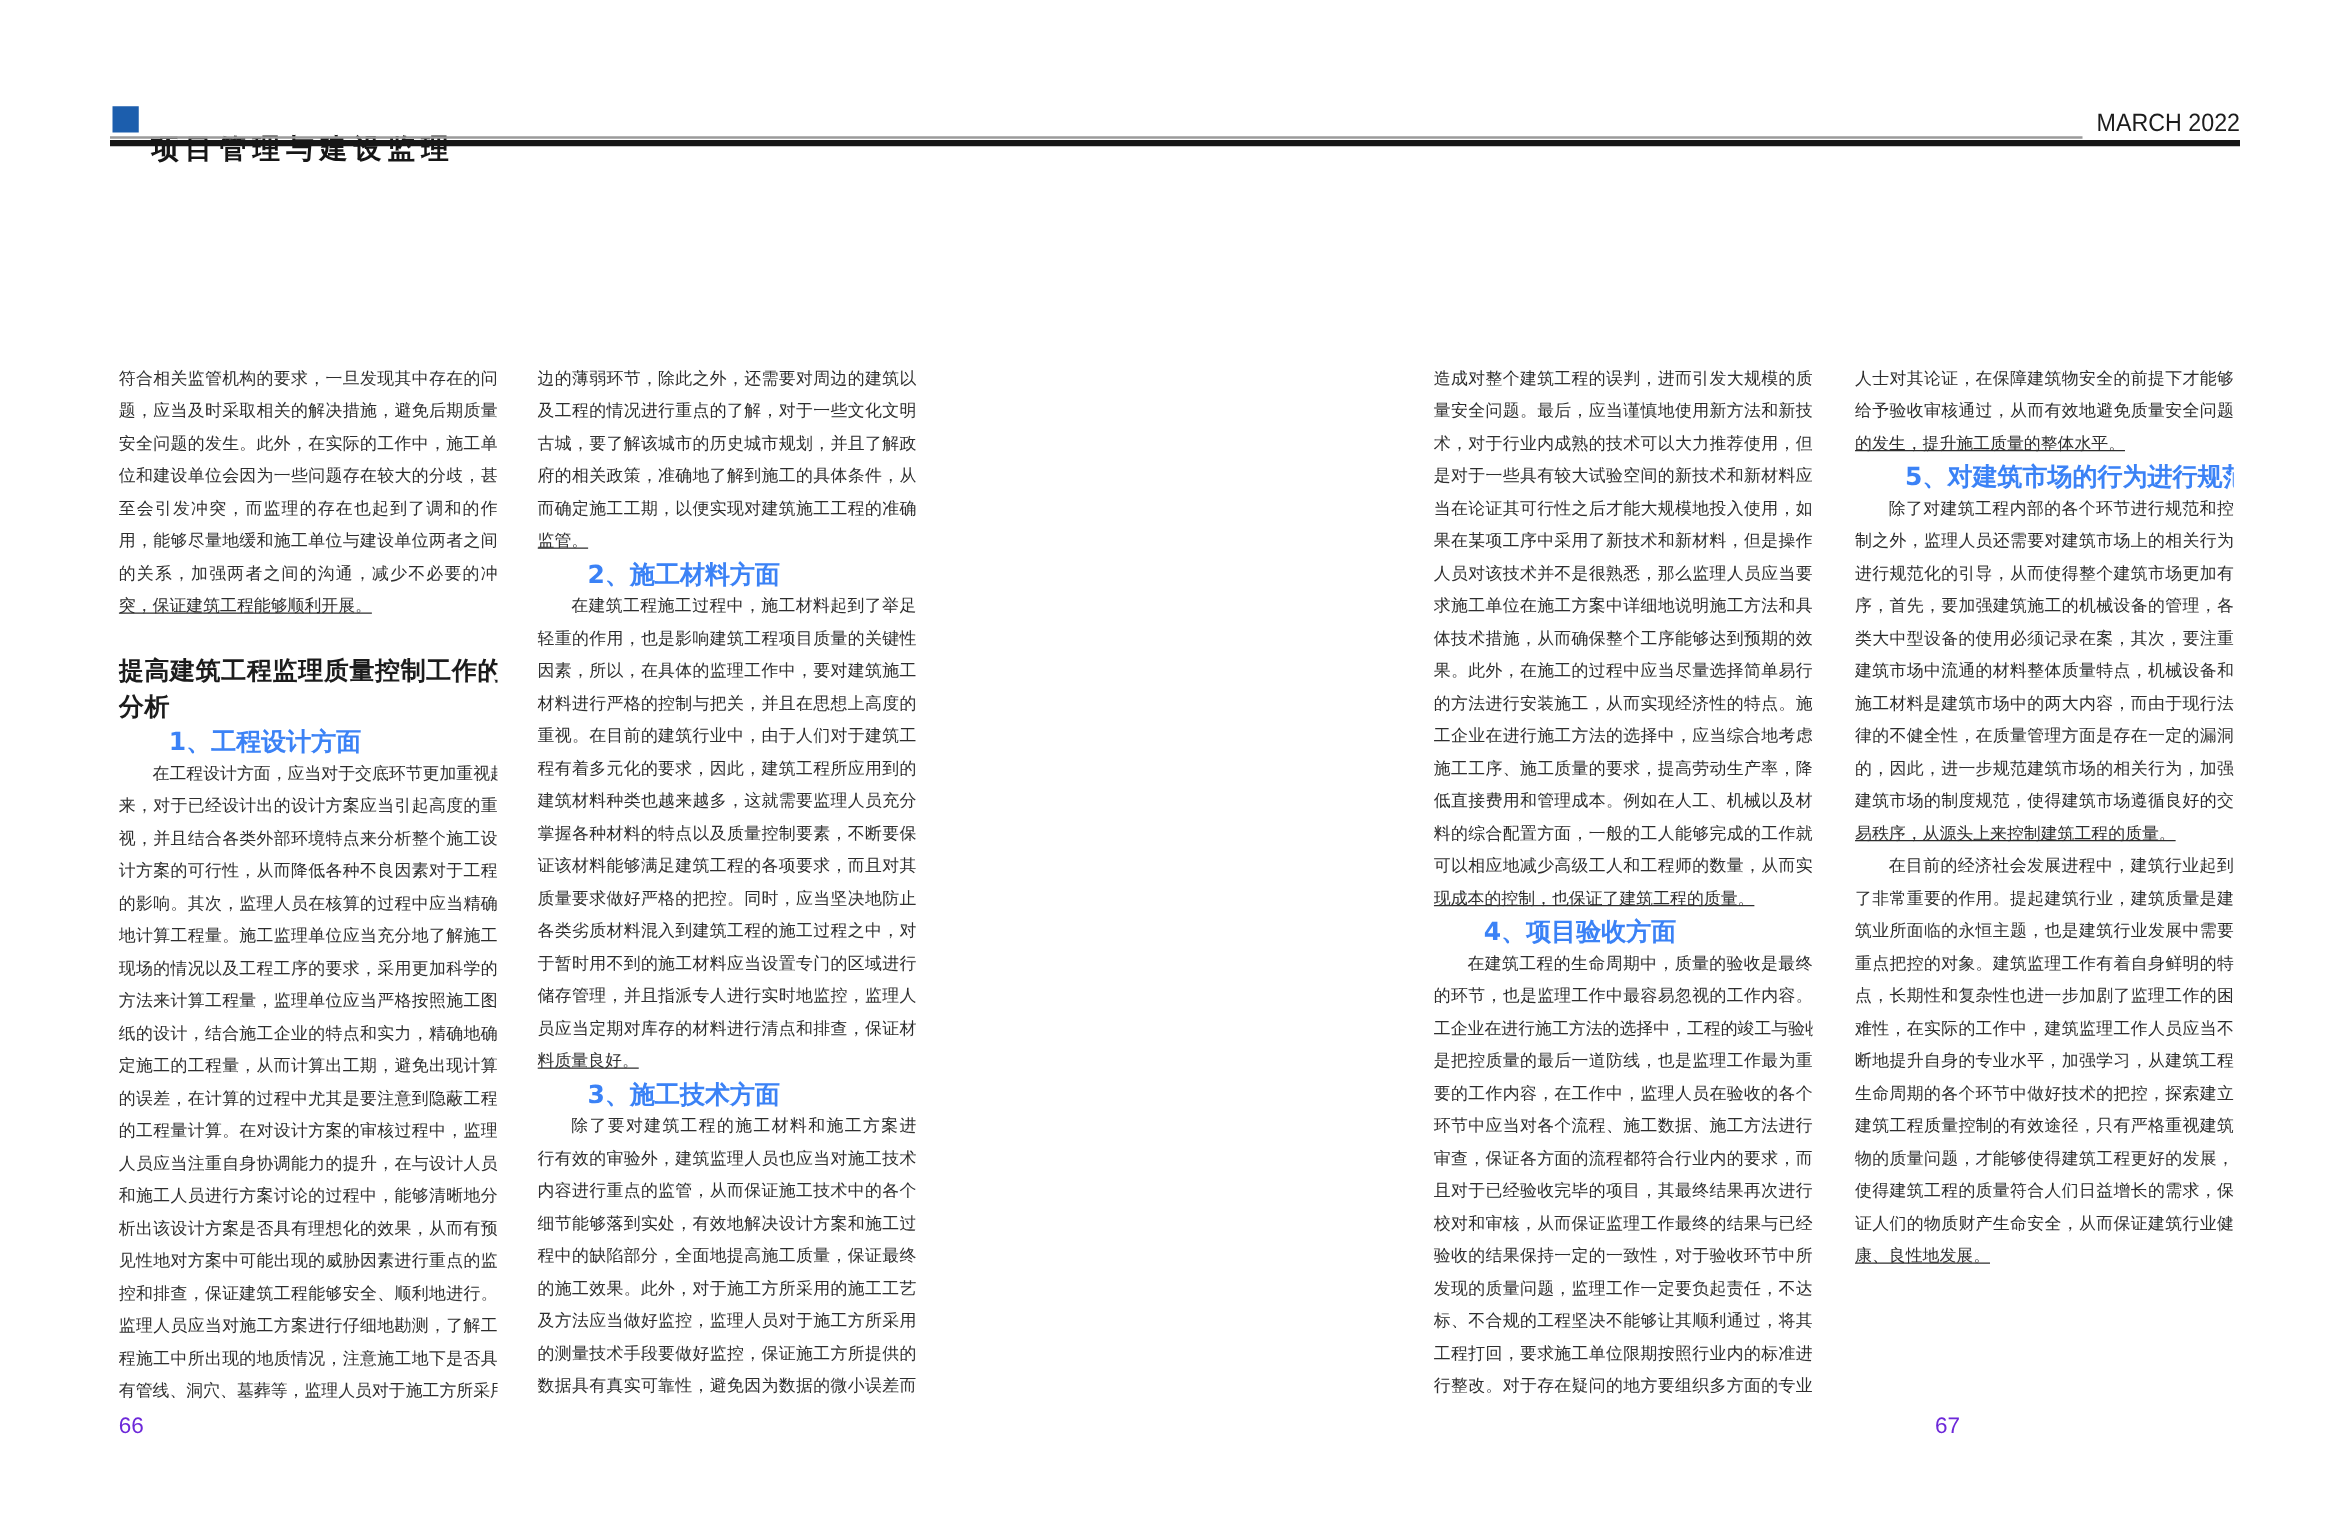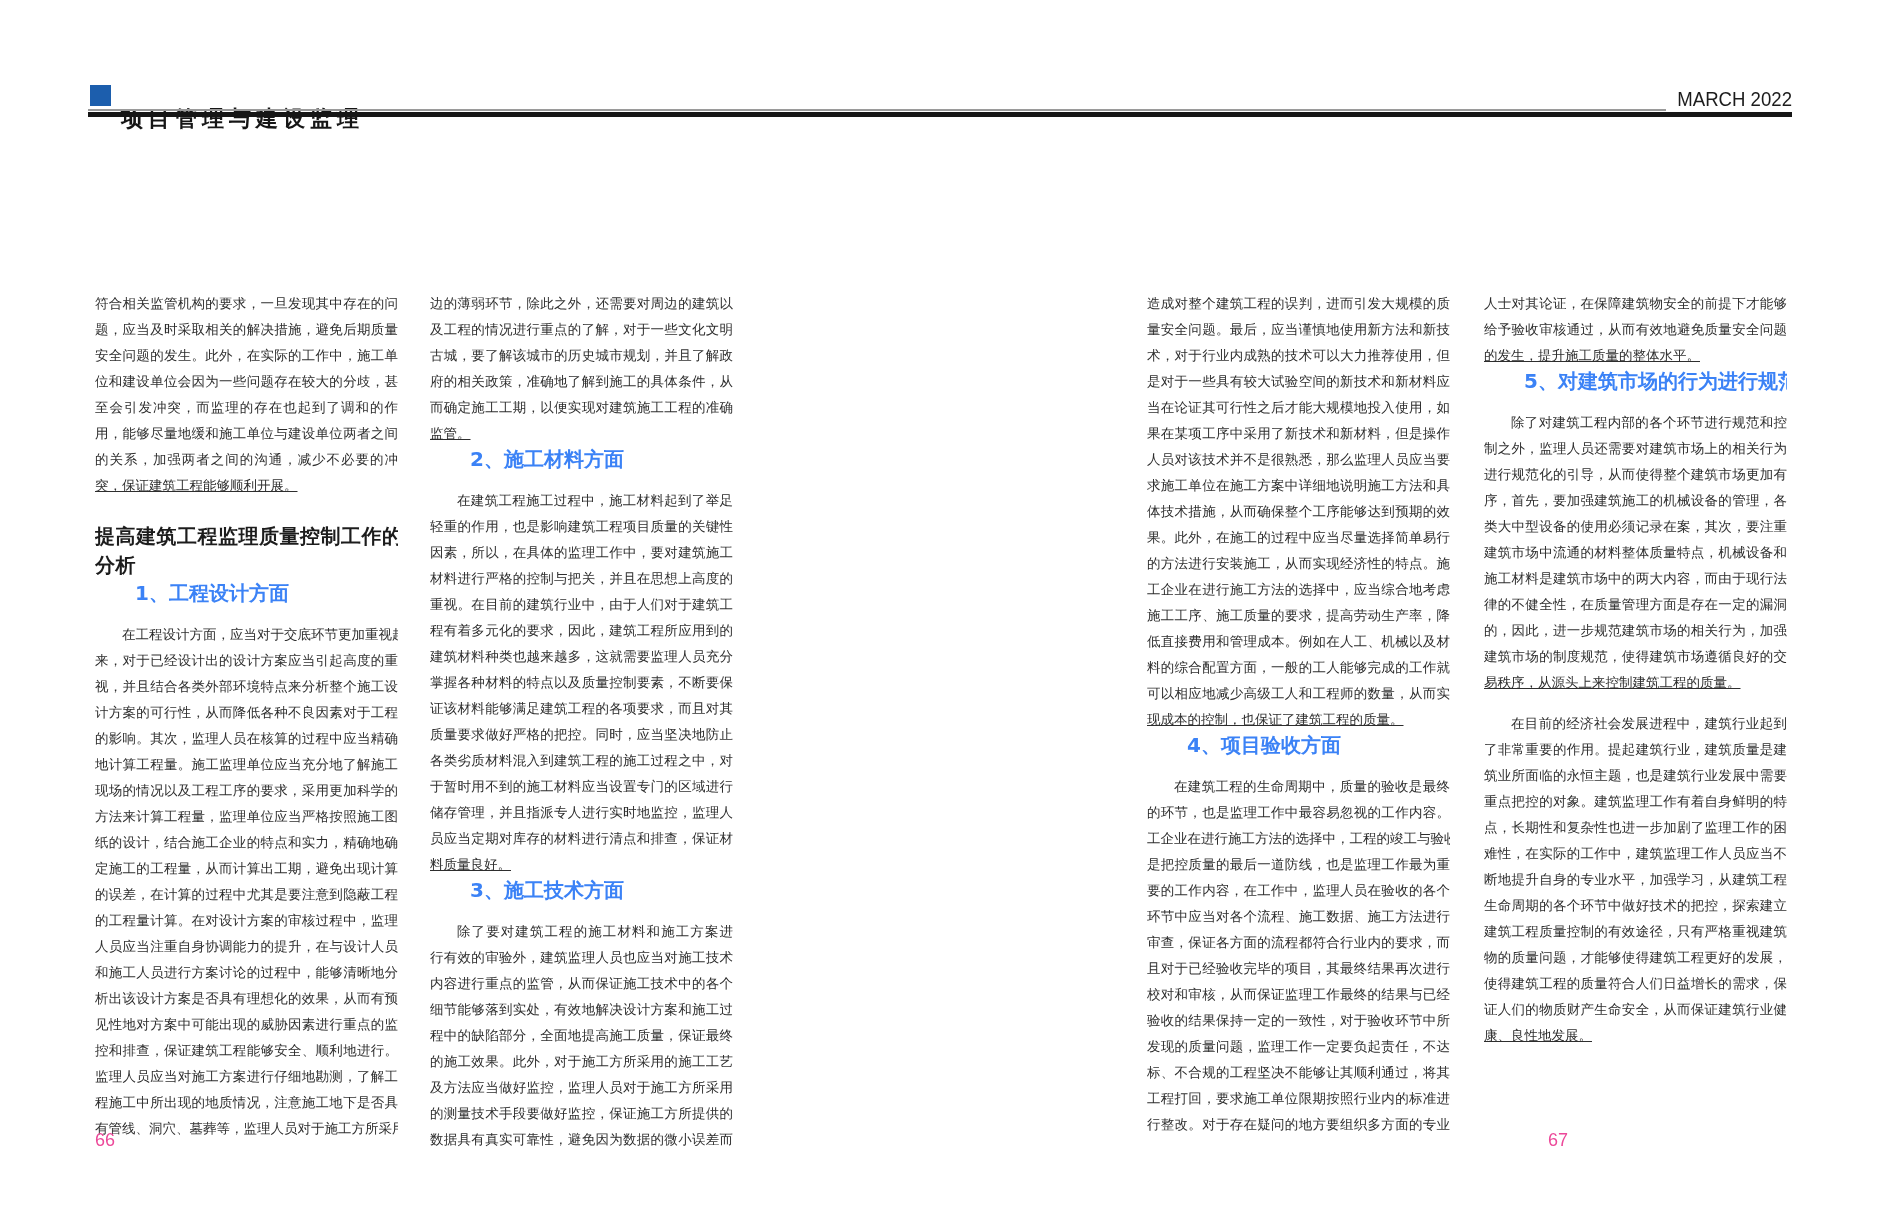--- a/index.html
+++ b/index.html
@@ -12,30 +12,30 @@
   #rule-thin{position:absolute;left:88px;top:109px;width:1578px;height:2px;background:#9a9a9a;}
   #rule-thick{position:absolute;left:88px;top:112px;width:1704px;height:5px;background:#161616;}
   #issue-date{position:absolute;left:1664px;top:88px;width:128px;text-align:right;
         font-family:"Liberation Sans","DejaVu Sans",sans-serif;font-size:20px;color:#1c1c1c;
         transform:scaleX(0.93);transform-origin:100% 50%;white-space:nowrap;}
   
   .col{position:absolute;top:290px;width:303px;color:#2e2e2e;font-size:13.5px;}
   #col1{left:95px;} #col2{left:430px;} #col3{left:1147px;} #col4{left:1484px;}
   .line{height:26px;line-height:26px;text-align:justify;text-align-last:justify;
         overflow:hidden;white-space:nowrap;}
-  .line.indent{text-indent:2em;margin-top:15px;}
+  .line.indent{text-indent:2em;}
   .line.endline{text-align-last:left;text-decoration:underline;}
   .h1line{font-weight:bold;font-size:20px;line-height:29px;height:29px;color:#1c1c1c;
         letter-spacing:0.5px;overflow:hidden;white-space:nowrap;}
   .h1block{margin-top:24px;}
   .h2line{height:26px;line-height:26px;font-family:"DejaVu Sans","Liberation Sans",sans-serif;
         font-weight:bold;font-size:20px;color:#3b82f6;text-indent:2em;overflow:hidden;white-space:nowrap;}
   
   .pageno{position:absolute;top:1130px;font-family:"Liberation Sans","DejaVu Sans",sans-serif;
-        font-size:18px;color:#ec4899;}
+        font-size:18px;color:#6d28d9;}
   #pageno-left{left:95px;}
   #pageno-right{left:1548px;width:303px;text-align:left;}
 </style>
 </head>
 <body>
 
 <div id="page">
 
   <div id="brand-square" style="background: rgb(28, 94, 173);"></div>
   <div id="journal-title">项目管理与建设监理</div>

